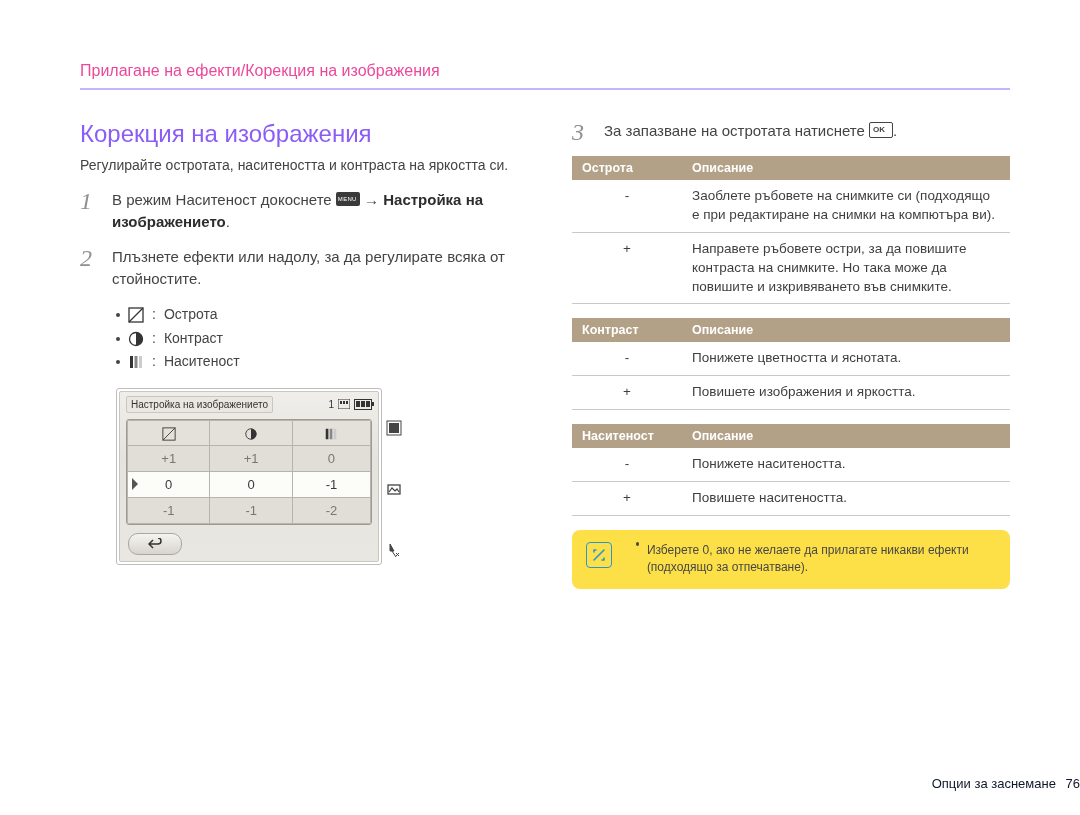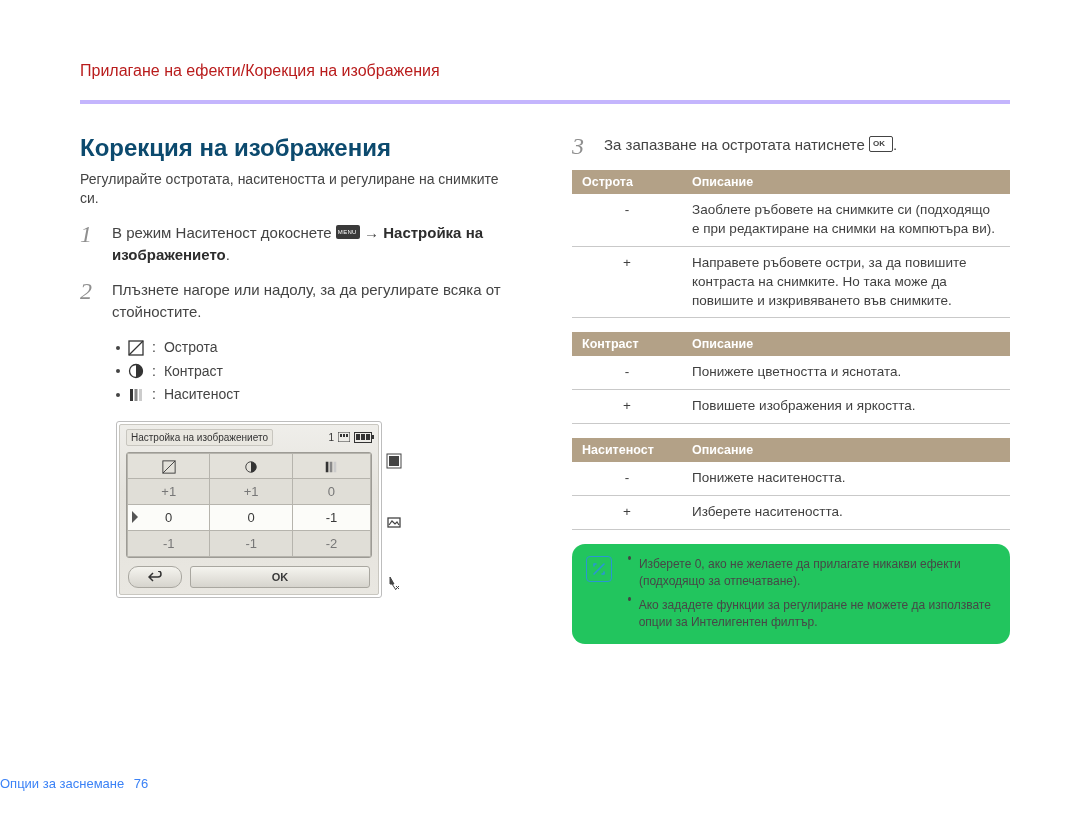--- a/index.html
+++ b/index.html
@@ -1,20 +1,20 @@
 <!DOCTYPE html>
 <html><head>
 <meta charset="utf-8">
 <style>
   html,body{margin:0;padding:0;background:#fff;font-family:Arial,Helvetica,sans-serif;color:#3a3a3a}
   .page{width:1080px;height:815px;position:relative;box-sizing:border-box;padding:62px 70px 0 80px}
-  .breadcrumb{color:#b91c1c;font-size:16px;border-bottom:4px solid #c4b5fd;padding-bottom:20px}
+  .breadcrumb{color:#ec4899;font-size:16px;border-bottom:2px solid #c4b5fd;padding-bottom:8px}
   .cols{display:flex;gap:54px;margin-top:30px}
   .col{flex:1;min-width:0}
-  .h2{color:#0c4a6e;font-size:24px;font-weight:700;margin:0 0 8px 0}
+  .h2{color:#8b5cf6;font-size:24px;font-weight:400;margin:0 0 8px 0}
   .intro{font-size:14px;line-height:1.35;margin:0 0 14px 0;color:#444}
   .steps{list-style:none;margin:0;padding:0}
   .steps li{display:flex;gap:14px;font-size:15px;line-height:1.5;margin-bottom:12px;color:#444}
   .step-num{font-family:Georgia,'Times New Roman',serif;font-style:italic;font-size:24px;line-height:1;color:#8f8f8f;min-width:18px}
   .step-body b{color:#2d2d2d}
   .menu-chip{display:inline-block;width:24px;height:14px;background:#3a3a3a;border-radius:2px;vertical-align:-1px;position:relative}
   .menu-chip::before{content:"MENU";color:#fff;font-size:6px;position:absolute;left:2px;top:3px;letter-spacing:0.3px}
   .ok-chip{display:inline-block;width:22px;height:14px;border:1.5px solid #444;border-radius:2px;vertical-align:-2px;position:relative}
   .ok-chip::before{content:"OK";font-size:8px;font-weight:bold;position:absolute;left:3px;top:1px;color:#444}
   .sublist{list-style:none;margin:6px 0 14px 36px;padding:0}
@@ -48,55 +48,55 @@
   .cam-side{position:absolute;right:-24px;top:28px;display:flex;flex-direction:column;gap:42px;font-size:12px;color:#444}
   .cam-side span svg{width:16px;height:16px}
 
   
   .desc-table{width:100%;border-collapse:collapse;margin-bottom:14px;font-size:13.5px}
   .desc-table thead th{background:#b3a187;color:#fff;font-weight:bold;text-align:left;padding:5px 10px;font-size:12.5px}
   .desc-table thead th:first-child{width:90px}
   .desc-table tbody td{padding:7px 10px;vertical-align:top;border-bottom:1px solid #c9c9c9;line-height:1.4;color:#3f3f3f}
   .desc-table tbody td:first-child{text-align:center;width:90px}
 
-  .note{background:#22c55e;border-radius:13px;padding:12px 14px 12px 14px;display:flex;gap:16px;margin-top:8px}
+  .note{background:#fde047;border-radius:8px;padding:12px 14px 12px 14px;display:flex;gap:24px;margin-top:8px}
   .note-icon{flex:0 0 24px;height:24px;border:1.5px solid #2a95d5;border-radius:4px;display:flex;align-items:center;justify-content:center;color:#2a95d5;font-size:11px}
   .note-icon svg{width:16px;height:16px}
   .note-list{list-style:none;margin:0;padding:0;font-size:12px;line-height:1.45;color:#474747}
   .note-list li{display:flex;gap:8px;margin-bottom:6px}
   .note-list li:last-child{margin-bottom:0}
 
-  .footer{position:absolute;left:0;right:0;bottom:24px;text-align:left;font-size:13px;color:#3b82f6}
+  .footer{position:absolute;left:0;right:0;bottom:24px;text-align:right;font-size:13px;color:#0f172a}
   .footer .pg{margin-left:6px}
 </style>
 </head>
 <body>
 
 <div class="page">
   <div class="breadcrumb">Прилагане на ефекти/Корекция на изображения</div>
 
   <div class="cols">
 
     <div class="col">
       <h2 class="h2">Корекция на изображения</h2>
-      <p class="intro">Регулирайте остротата, наситеността и регулиране на снимките си.</p>
+      <p class="intro">Регулирайте остротата, наситеността и контраста на яркостта си.</p>
 
       <ol class="steps">
         <li>
           <span class="step-num">1</span>
           <span class="step-body">
             <span>В режим Наситеност докоснете </span>
             <span class="menu-chip"></span>
             <span> → </span>
             <b>Настройка на изображението</b><span>.</span>
           </span>
         </li>
         <li>
           <span class="step-num">2</span>
-          <span class="step-body">Плъзнете нагоре или надолу, за да регулирате всяка от стойностите.</span>
+          <span class="step-body">Плъзнете ефекти или надолу, за да регулирате всяка от стойностите.</span>
         </li>
       </ol>
 
       <ul class="sublist">
         <li><span class="bullet"></span>
           <span class="ico">
               <svg viewBox="0 0 16 16">
                 <rect x="1" y="1" width="14" height="14" fill="none" stroke="#333" stroke-width="1.3"></rect>
                 <path d="M1 15 L15 1" stroke="#333" stroke-width="1.3"></path>
               </svg>
@@ -175,21 +175,20 @@
               </tr>
             </tbody>
               </table>
           </div>
           <div class="cam-bottom">
             <span class="cam-btn">
                 <svg width="14" height="12" viewBox="0 0 14 12">
                   <path d="M5 2 L1 6 L5 10 M1 6 H10 A3 3 0 0 0 10 0" fill="none" stroke="#333" stroke-width="1.5"></path>
                 </svg>
               </span>
-            <span class="cam-ok">OK</span>
           </div>
           <div class="cam-side">
             <span><svg viewBox="0 0 16 16">
                   <rect x="1" y="1" width="14" height="14" fill="none" stroke="#444"></rect>
                   <rect x="3" y="3" width="10" height="10" fill="#444"></rect>
                 </svg></span>
             <span><svg viewBox="0 0 16 16">
                   <rect x="2" y="4" width="12" height="9" fill="none" stroke="#444" stroke-width="1.3"></rect>
                   <path d="M3 11 L6 7 L9 10 L11 8 L13 11" fill="none" stroke="#444" stroke-width="1.2"></path>
                 </svg></span>
@@ -257,40 +256,36 @@
           <th>Описание</th>
         </tr>
           </thead>
         <tbody>
           <tr>
               <td>-</td>
               <td>Понижете наситеността.</td>
             </tr>
           <tr>
               <td>+</td>
-              <td>Изберете наситеността.</td>
+              <td>Повишете наситеността.</td>
             </tr>
         </tbody>
       </table>
 
       <div class="note">
         <div class="note-icon">
           <svg viewBox="0 0 16 16">
               <path d="M3 13 L13 3 M3 3 L5 3 M3 3 L3 5 M13 13 L11 13 M13 13 L13 11" stroke="#2a95d5" stroke-width="1.6" fill="none" stroke-linecap="round"></path>
             </svg>
         </div>
         <ul class="note-list">
           <li>
               <span class="bullet"></span>
               <span>Изберете 0, ако не желаете да прилагате никакви ефекти (подходящо за отпечатване).</span>
             </li>
-          <li>
-              <span class="bullet"></span>
-              <span>Ако зададете функции за регулиране не можете да използвате опции за Интелигентен филтър.</span>
-            </li>
         </ul>
       </div>
     </div>
   </div>
 
   <div class="footer">
     <span>Опции за заснемане</span>
     <span class="pg">76</span>
   </div>
 </div>

